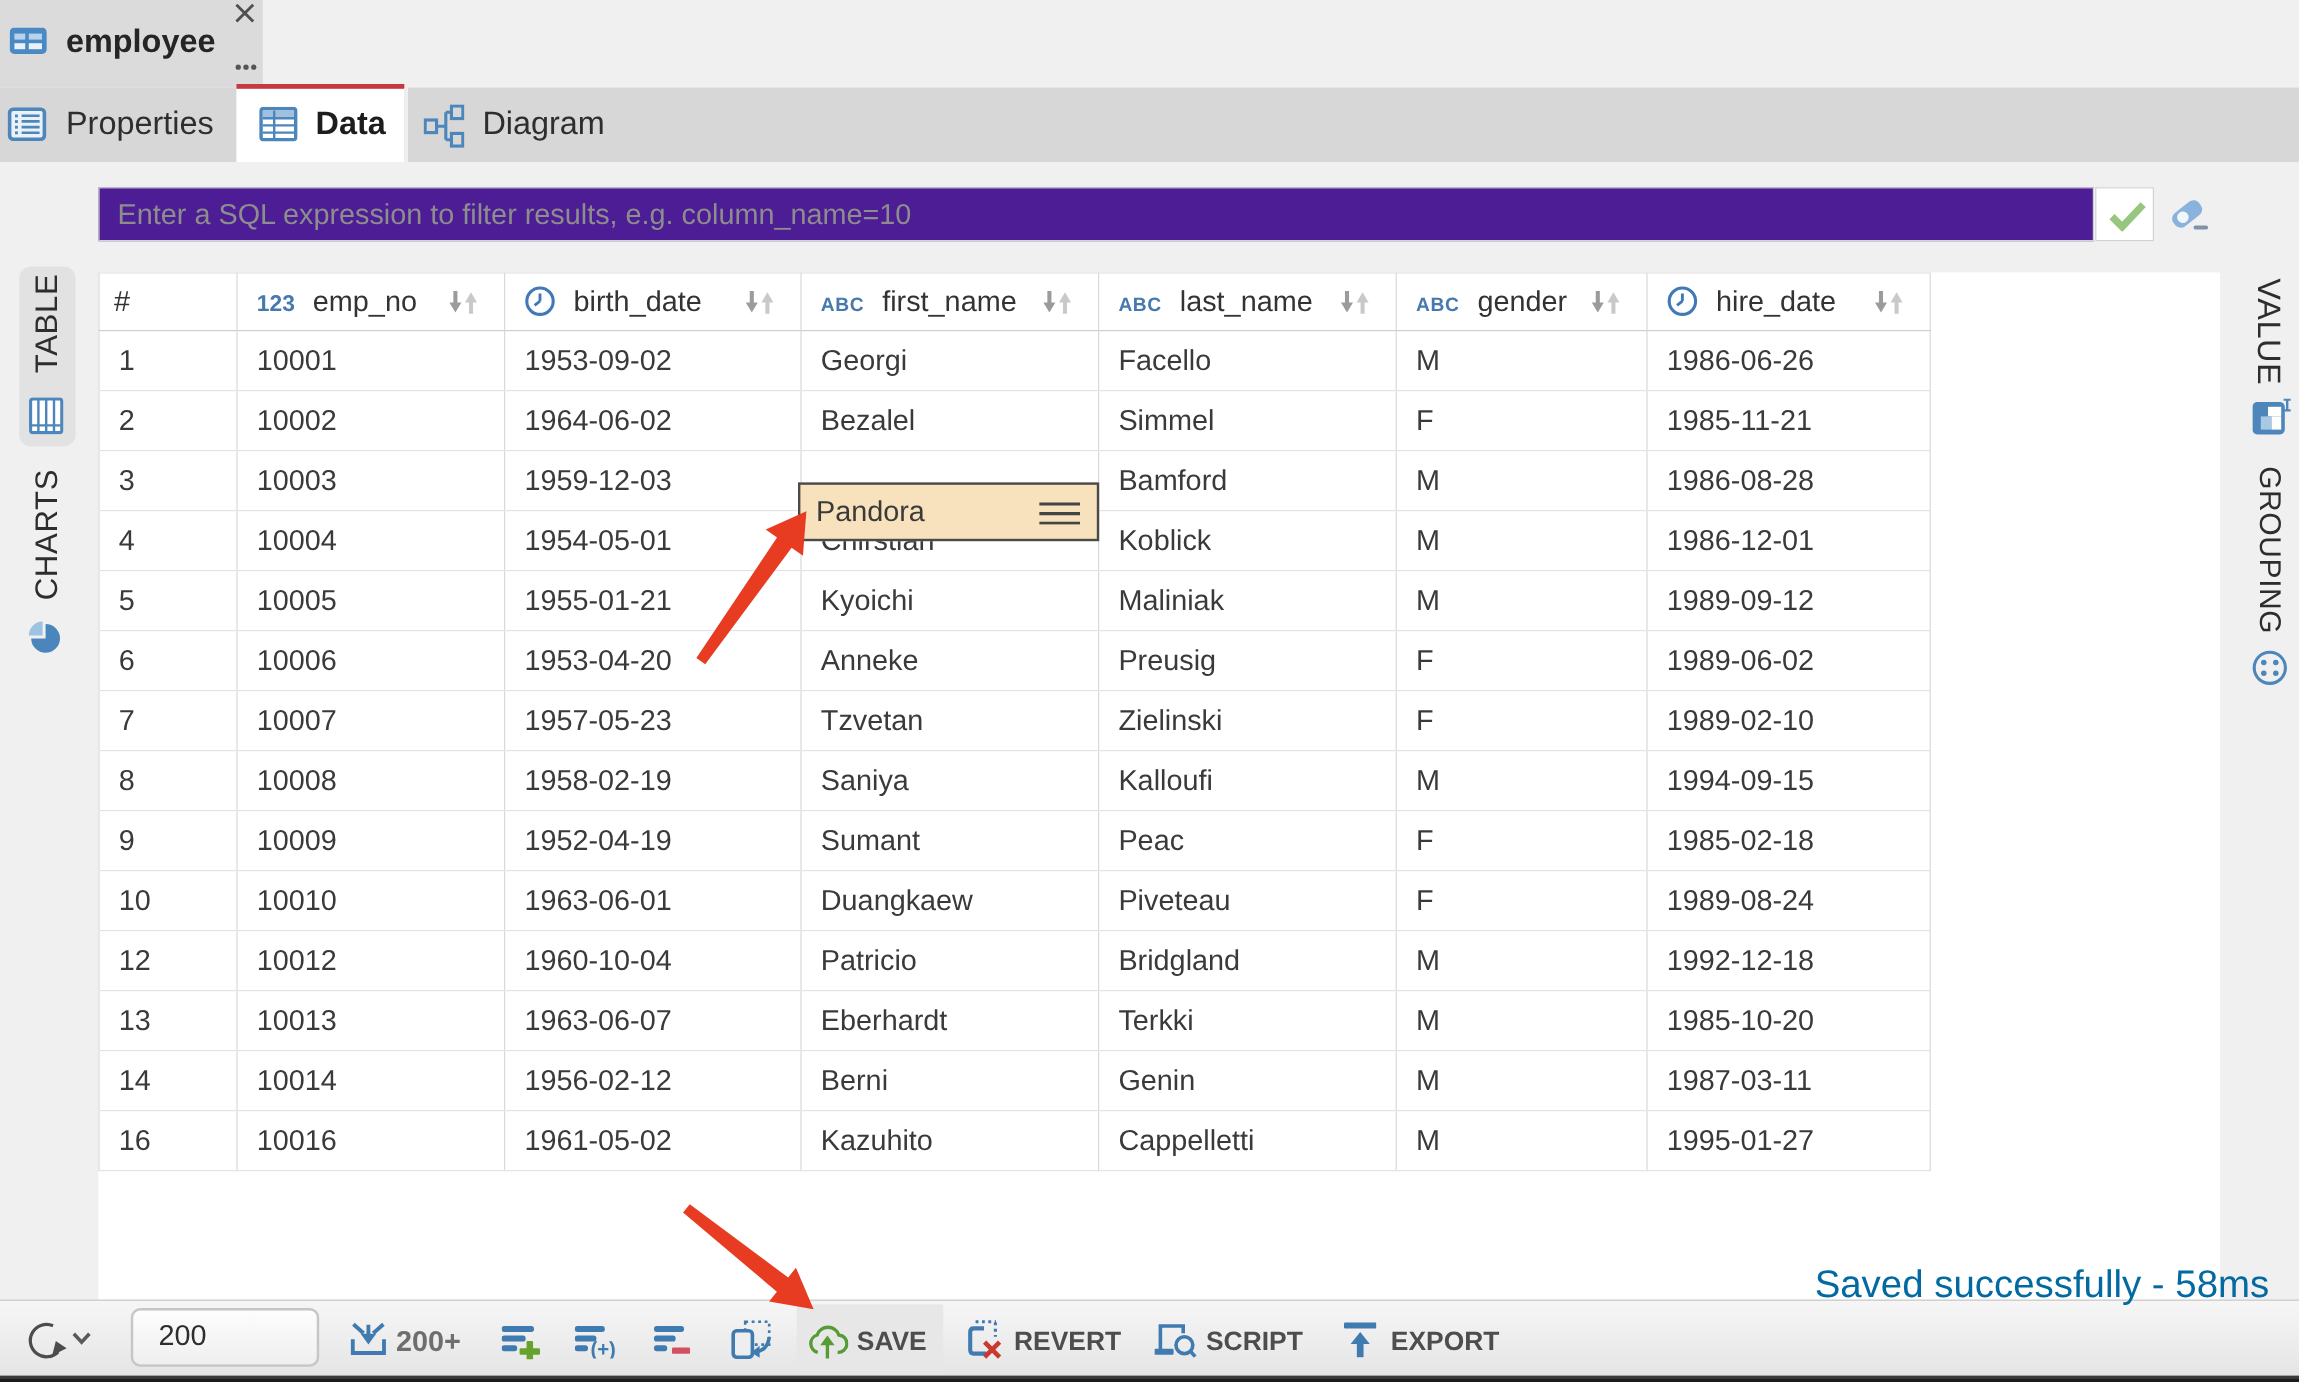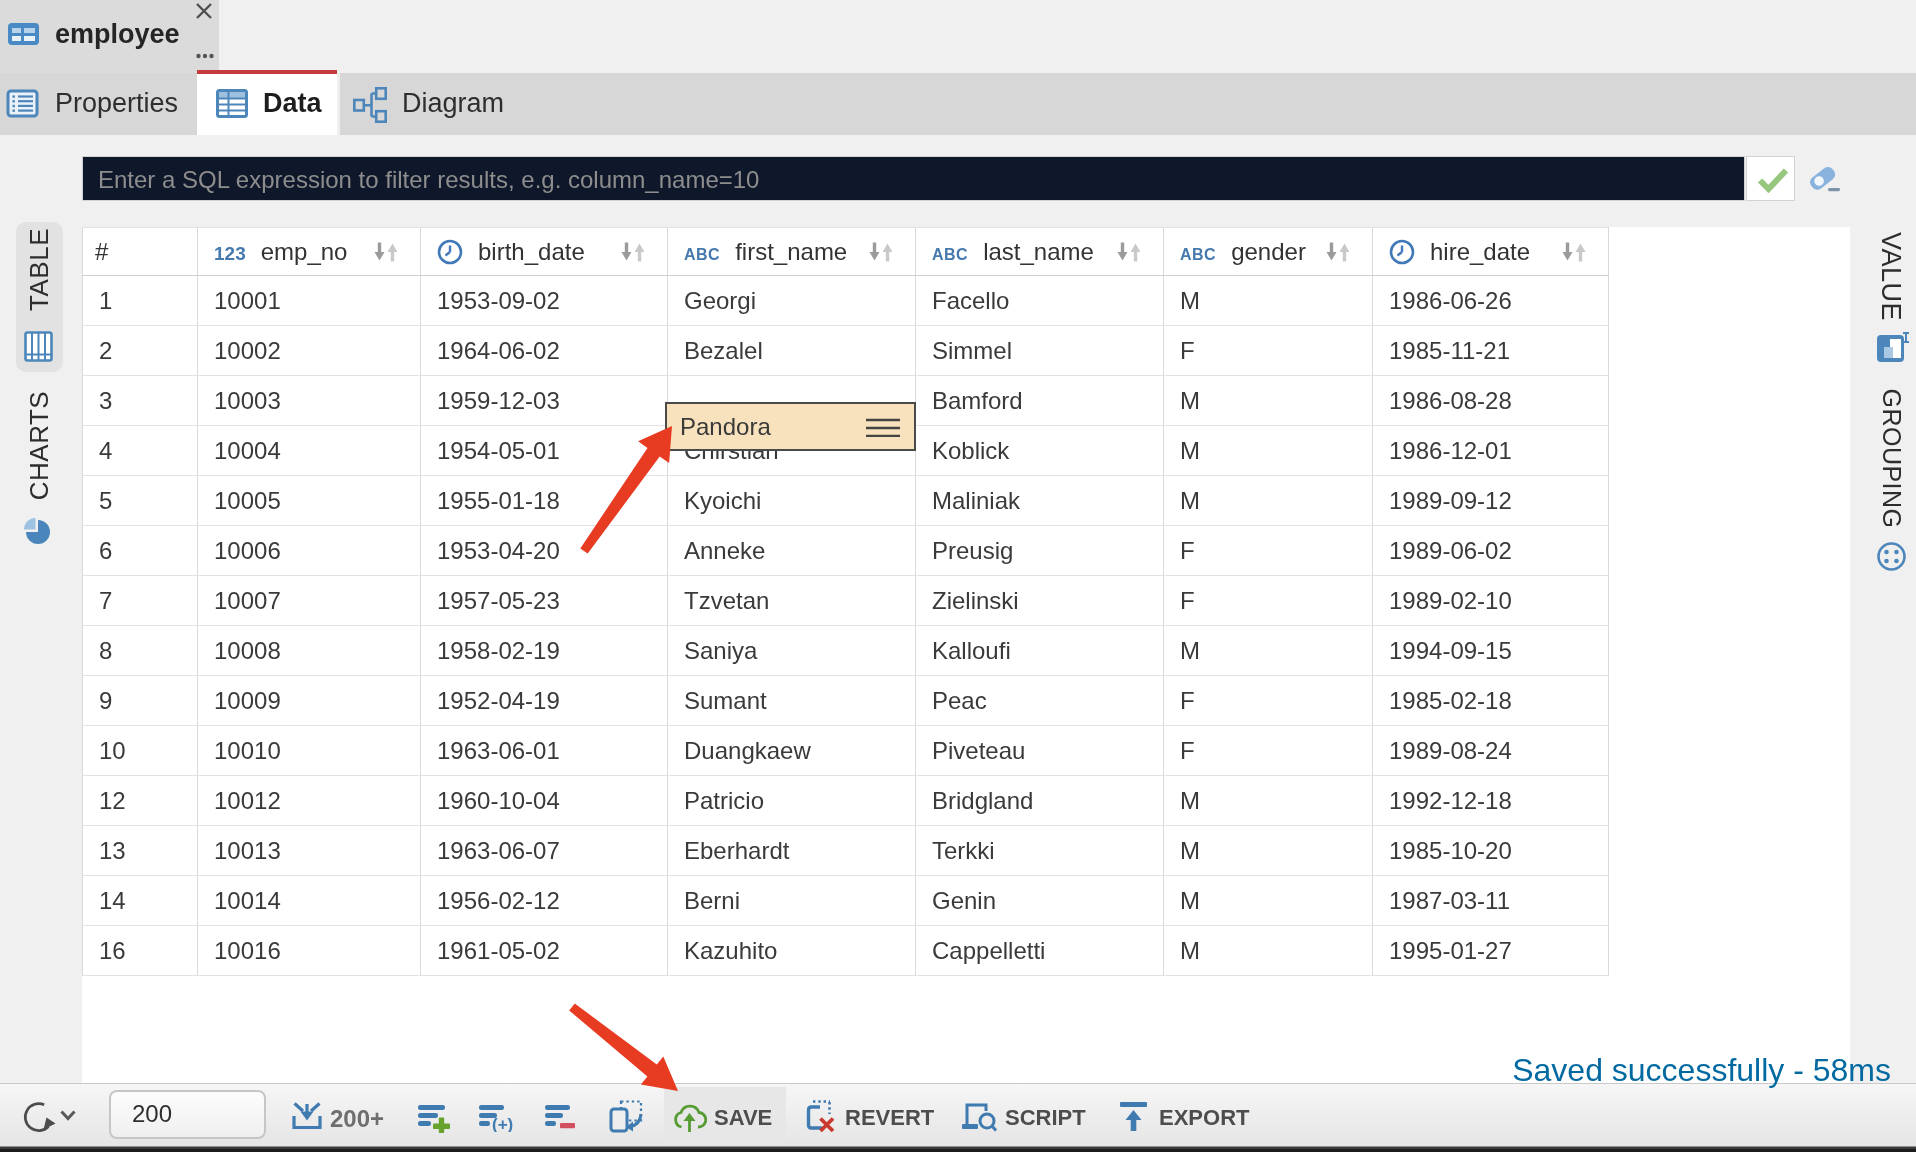--- a/index.html
+++ b/index.html
@@ -7,21 +7,21 @@
   .abs{position:absolute;}
   #page{position:relative;width:1916px;height:1152px;}
   
   #tab-emp{left:0;top:0;width:219px;height:73px;background:#dbdbdb;}
   #tab-emp .lbl{position:absolute;left:55px;top:19px;font-size:27px;font-weight:700;color:#252525;}
   
   #strip{left:0;top:73px;width:1916px;height:62px;background:#d7d7d7;}
   #tab-data{left:197px;top:70px;width:140px;height:65px;background:#ffffff;border-top:4px solid #c53a40;box-sizing:border-box;}
   .tablbl{position:absolute;font-size:27px;color:#2e2e2e;}
   
-  #filter{left:82px;top:156px;width:1663px;height:45px;background:#0f172a;border:1px solid #d2d2d2;box-sizing:border-box;}
+  #filter{left:82px;top:156px;width:1663px;height:45px;background:#4c1d95;border:1px solid #d2d2d2;box-sizing:border-box;}
   #filter .ph{position:absolute;left:15px;top:9px;font-size:24px;color:#8d8d8d;}
   #checkbox{left:1746px;top:156px;width:49px;height:45px;background:#ffffff;border:1px solid #d2d2d2;box-sizing:border-box;}
   
   .vtext{position:absolute;width:240px;text-align:center;font-size:25px;color:#2d2d2d;letter-spacing:0.5px;}
   .vtext.big{font-size:27px;}
   #pill{left:16px;top:222px;width:47px;height:150px;background:#e2e2e2;border-radius:10px;}
   
   #tbl-bg{left:82px;top:227px;width:1768px;height:856px;background:#ffffff;}
   table{border-collapse:collapse;table-layout:fixed;font-size:24px;color:#3a3a3a;}
   #grid{position:absolute;left:82px;top:227px;width:1526px;}
@@ -250,21 +250,21 @@
           <td>10004</td>
           <td>1954-05-01</td>
           <td>Chirstian</td>
           <td>Koblick</td>
           <td>M</td>
           <td>1986-12-01</td>
         </tr>
 <tr>
           <td>5</td>
           <td>10005</td>
-          <td>1955-01-18</td>
+          <td>1955-01-21</td>
           <td>Kyoichi</td>
           <td>Maliniak</td>
           <td>M</td>
           <td>1989-09-12</td>
         </tr>
 <tr>
           <td>6</td>
           <td>10006</td>
           <td>1953-04-20</td>
           <td>Anneke</td>

